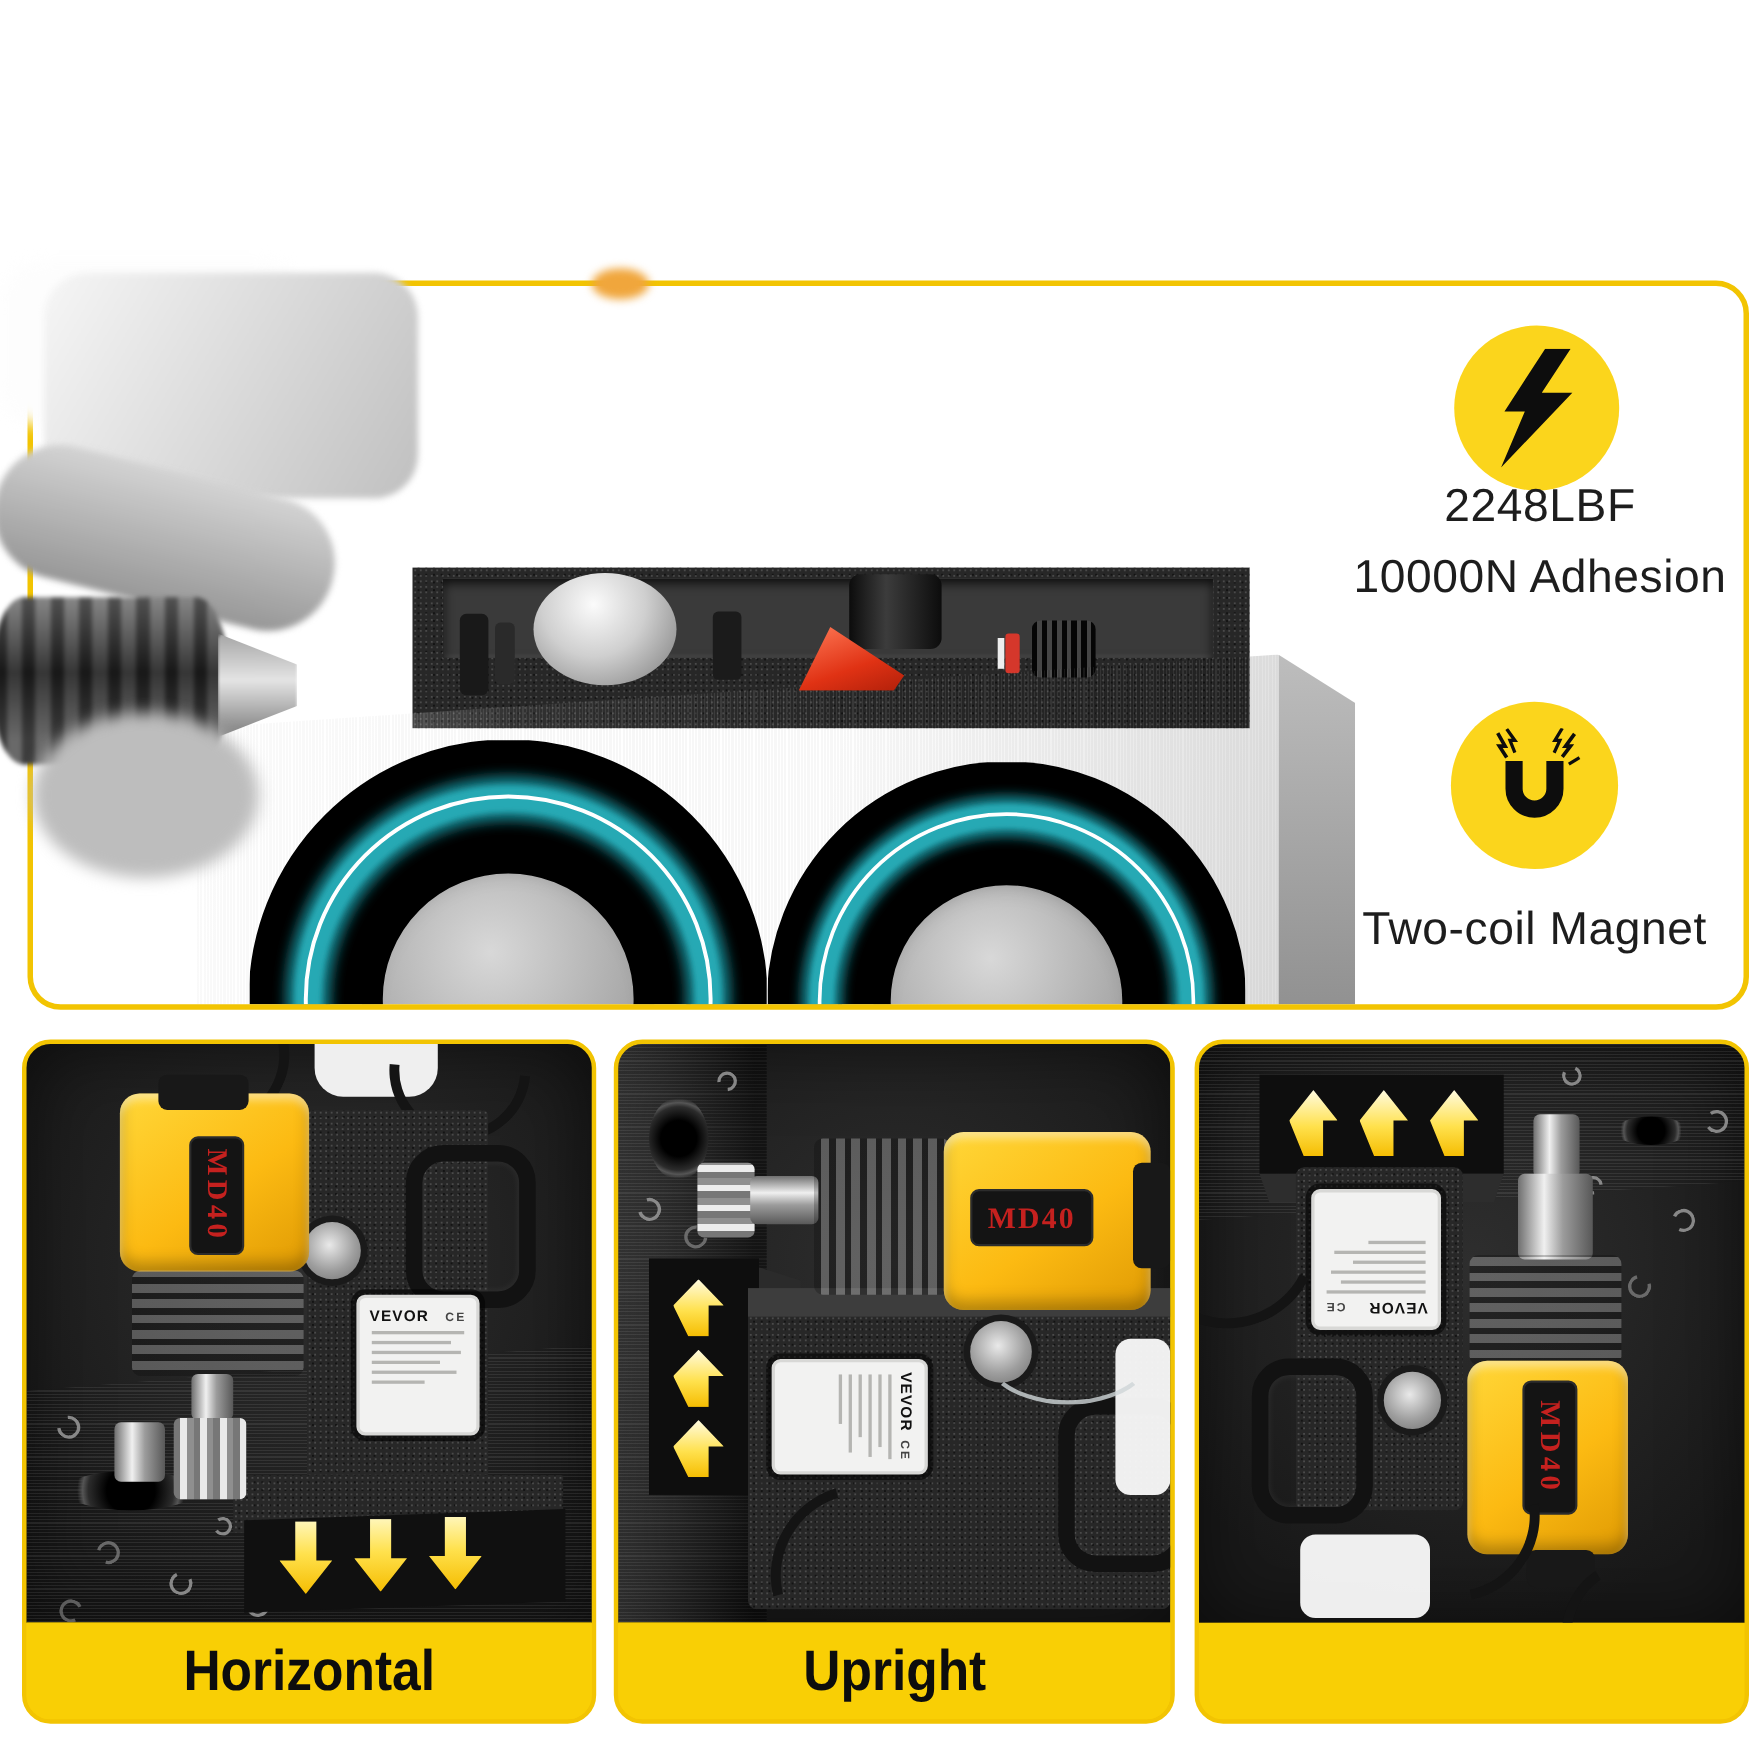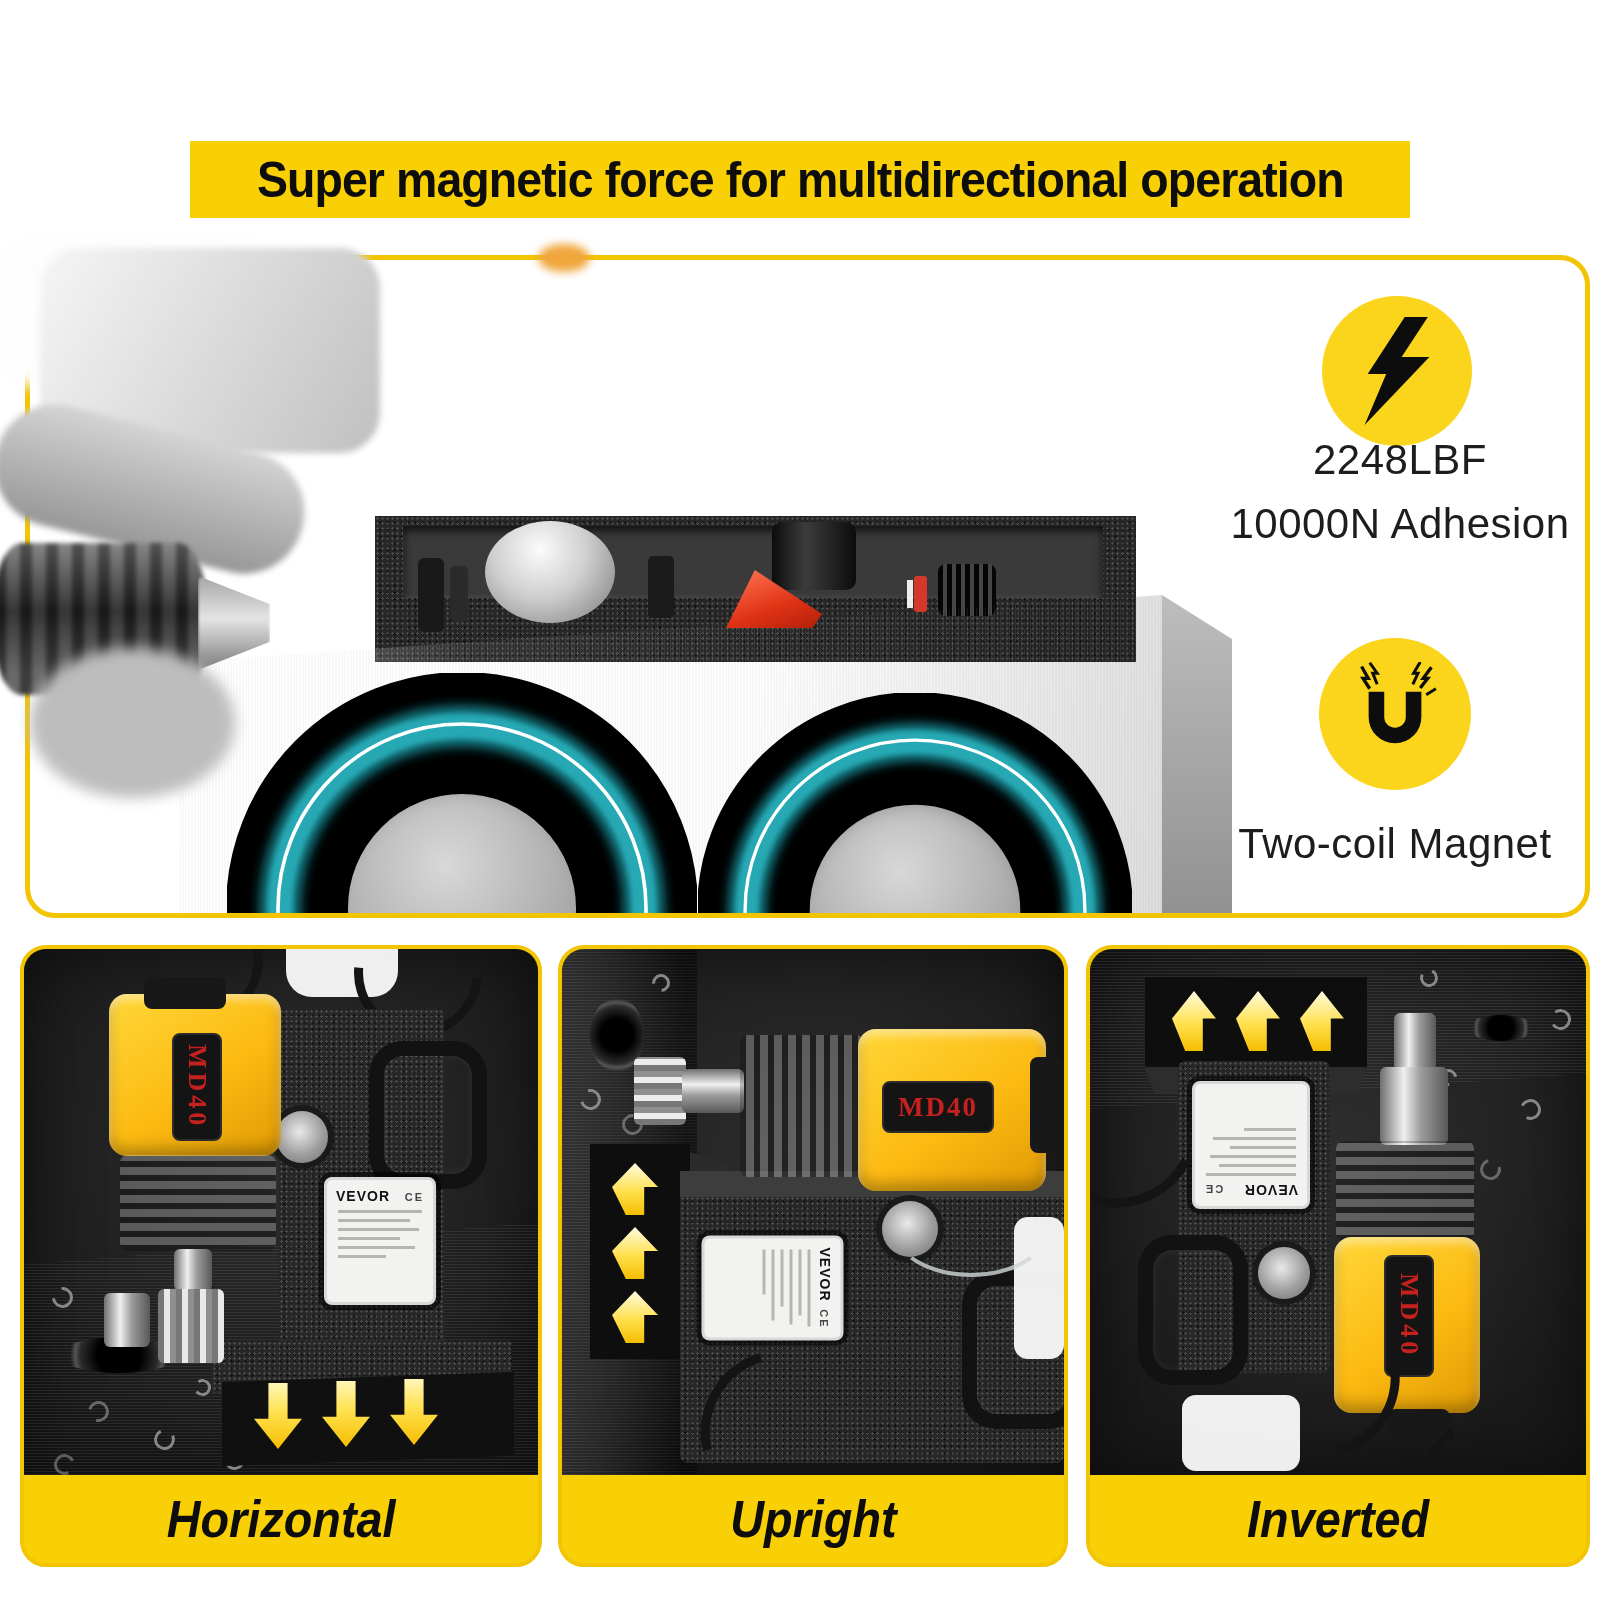--- a/index.html
+++ b/index.html
@@ -86,21 +86,21 @@
   .fcircle{border-radius:50%;background:#FBD51C;display:flex;align-items:center;justify-content:center;}
   .ftext{width:420px;text-align:center;font-size:42px;color:#1d1d1d;letter-spacing:.5px;}
 
   
   .panel{position:absolute;top:945px;height:622px;border:4px solid #F2C402;border-radius:26px;
          box-sizing:border-box;background:#F9CF05;overflow:hidden;margin:0;}
   .photo{position:absolute;left:0;top:0;right:0;bottom:88px;overflow:hidden;
          background:radial-gradient(circle at 50% 38%,#2e2e2e,#191919 80%);
          box-shadow:inset 0 0 70px rgba(0,0,0,.55);}
   .cap{position:absolute;left:0;right:0;bottom:0;height:88px;background:#F9CF05;
-       display:flex;align-items:center;justify-content:center;font-style:italic;}
+       display:flex;align-items:center;justify-content:center;}
   .cap .cond{transform:scaleX(.9);font-weight:bold;font-size:52px;letter-spacing:0;color:#0d0d0d;}
 
   .hole{border-radius:50%;background:radial-gradient(circle,#000 35%,#2c2c2c 62%,rgba(90,90,90,.9) 70%,rgba(120,120,120,0) 78%);}
   .chip{width:15px;height:15px;border:3px solid #9a9a9a;border-radius:50%;border-left-color:transparent;opacity:.85;}
   .adn{clip-path:polygon(30% 0,70% 0,70% 54%,100% 54%,50% 100%,0 54%,30% 54%);
        background:linear-gradient(180deg,#fff6b8 0%,#ffe14d 45%,#F5BD02 100%);}
   .aup{clip-path:polygon(50% 0,100% 46%,70% 46%,70% 100%,30% 100%,0 46%);
        background:linear-gradient(180deg,#fffbe0 0%,#ffe14d 55%,#F5BD02 100%);}
   .motor{background:linear-gradient(145deg,#ffd738 0%,#fcba12 55%,#df9a04 100%);border-radius:18px;
          box-shadow:inset 0 6px 8px rgba(255,255,255,.45), inset 0 -8px 14px rgba(0,0,0,.28);}
@@ -129,23 +129,20 @@
   .bottle{background:rgba(248,248,248,.96);border-radius:14px;}
   .hose{border:9px solid #141414;border-radius:50%;background:transparent;}
   .wallshade:after{content:"";position:absolute;inset:0;
          background:linear-gradient(90deg,rgba(255,255,255,.12),rgba(0,0,0,.45) 92%);}
 </style>
 </head>
 <body>
 
 <div class="stage">
 
-  <div class="banner">
-      <span class="cond">Super magnetic force for multidirectional operation</span>
-    </div>
 
   <div class="hero-clip">
 
     <div class="abs rod"></div>
     <div class="abs fit1"></div>
     <div class="abs fit2"></div>
 
     <div class="abs platform iron">
       <div class="abs tray"></div>
     </div>
@@ -368,18 +365,15 @@
       <div class="abs md40 v" style="left:294px;top:306px;width:46px;height:118px;font-size:26px;">
           <span>MD40</span>
         </div>
       <div class="abs" style="left:298px;top:460px;width:62px;height:34px;background:#181818;border-radius:8px;"></div>
 
       <div class="abs bottle" style="left:92px;top:446px;width:118px;height:76px;"></div>
       <div class="abs hose" style="left:170px;top:360px;width:120px;height:130px;border-color:transparent #141414 transparent transparent;transform:rotate(35deg);"></div>
       <div class="abs hose" style="left:-50px;top:110px;width:140px;height:130px;border-color:transparent transparent #141414 transparent;transform:rotate(-20deg);"></div>
       <div class="abs hose" style="left:330px;top:470px;width:90px;height:110px;border-color:transparent transparent transparent #141414;transform:rotate(15deg);"></div>
     </div>
-    <figcaption class="cap">
-        <span class="cond">Inverted</span>
-      </figcaption>
   </figure>
 
 </div>
 
 </body></html>

